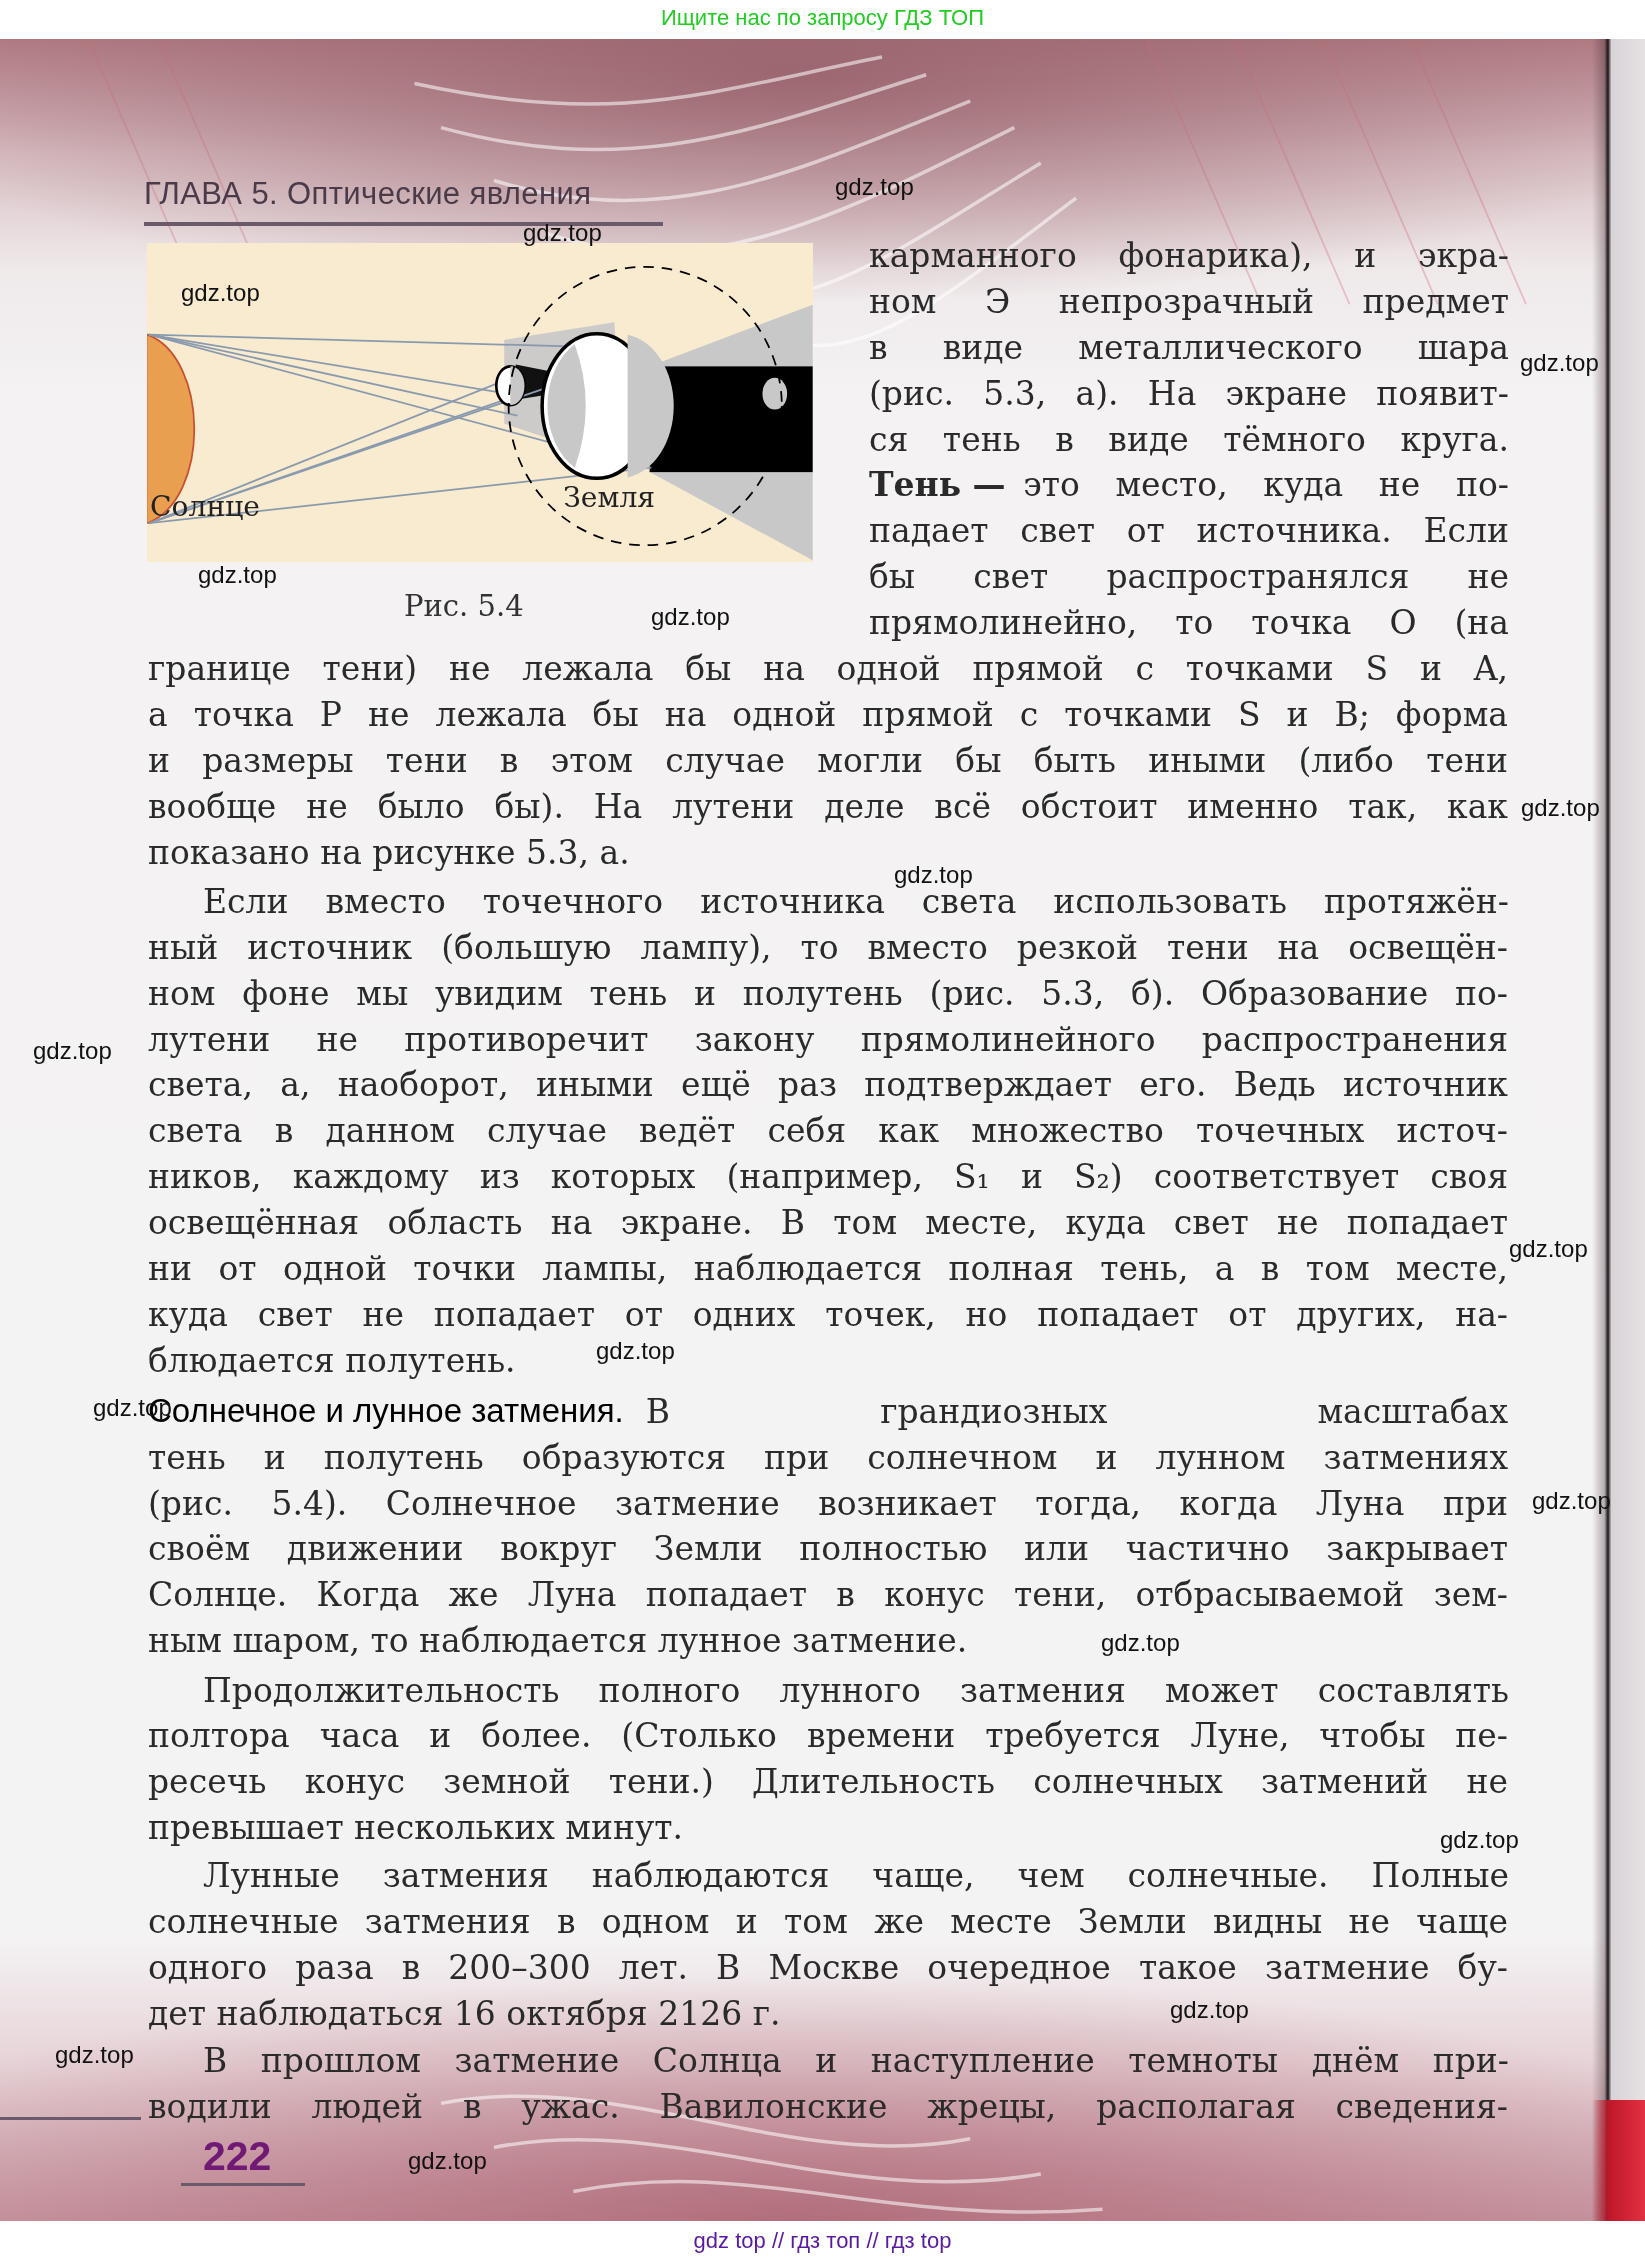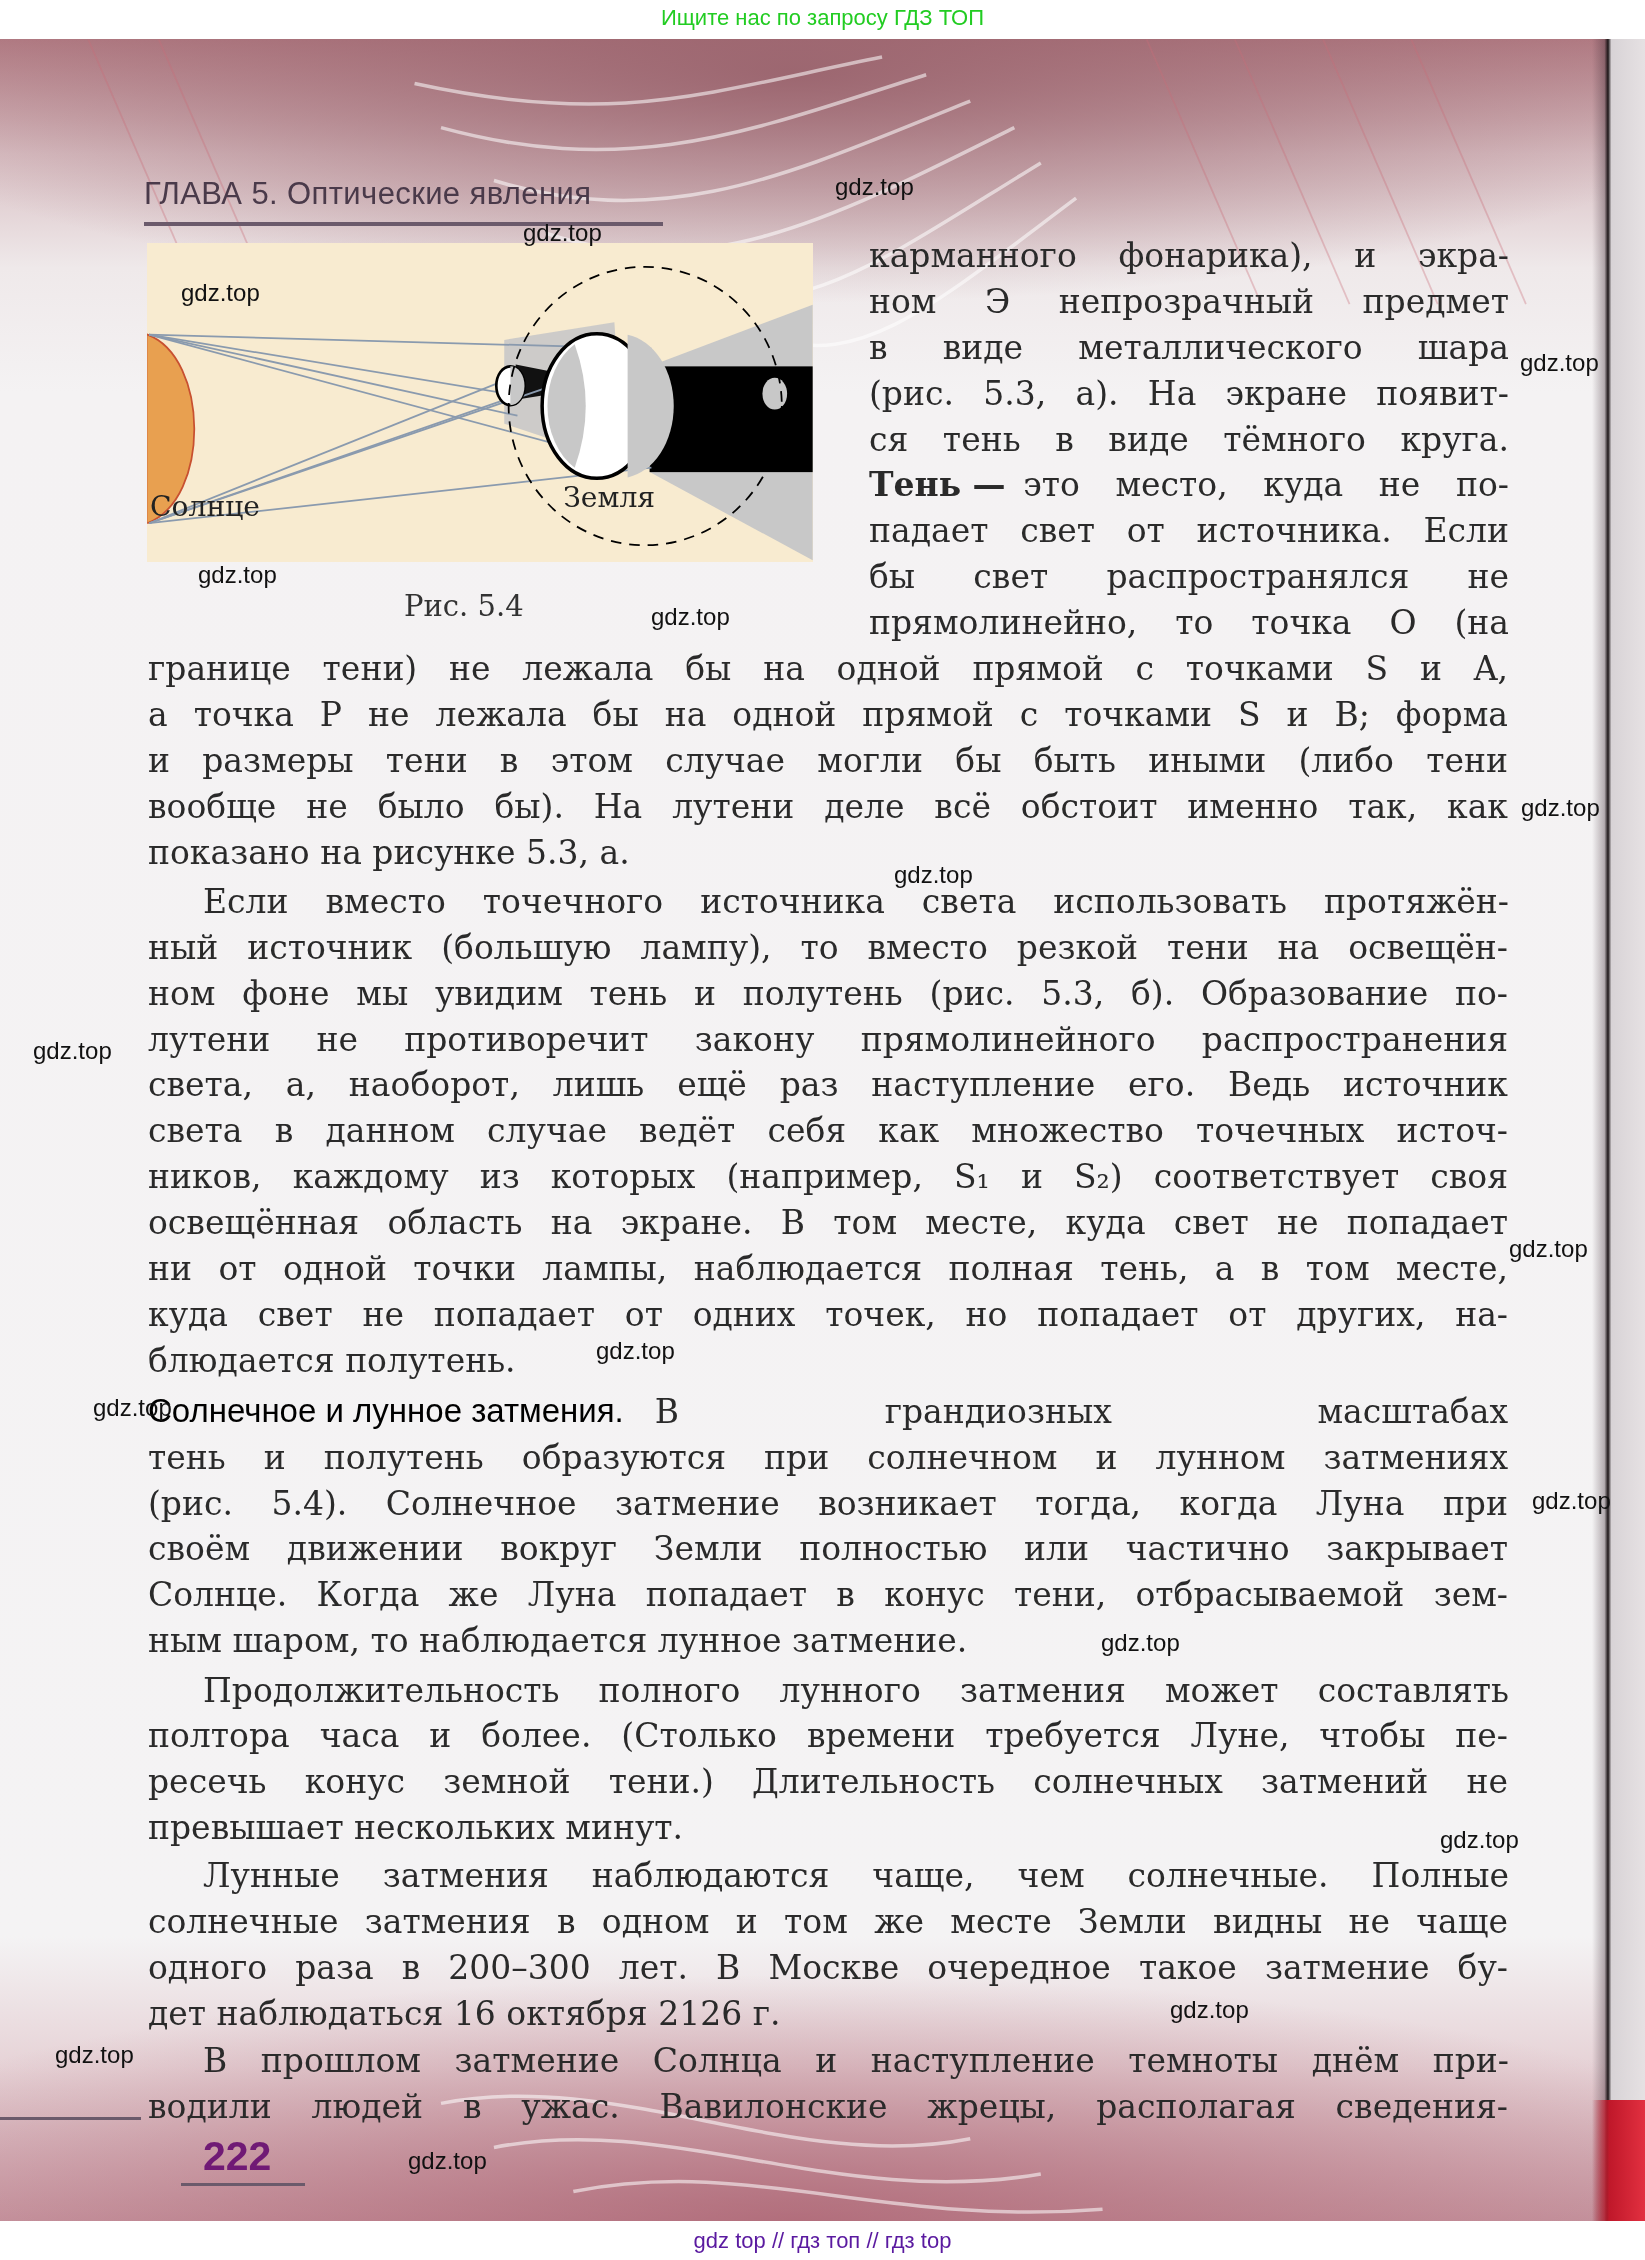--- a/index.html
+++ b/index.html
@@ -125,31 +125,31 @@
   <div class="line j" style="top:0;width:1360px;">границе тени) не лежала бы на одной прямой с точками S и A,</div>
   <div class="line j" style="top:46px;width:1360px;">а точка P не лежала бы на одной прямой с точками S и B; форма</div>
   <div class="line j" style="top:92px;width:1360px;">и размеры тени в этом случае могли бы быть иными (либо тени</div>
   <div class="line j" style="top:138px;width:1360px;">вообще не было бы). На лутени деле всё обстоит именно так, как</div>
   <div class="line" style="top:184px;">показано на рисунке 5.3, а.</div>
 
   <div class="line j" style="top:233px;left:55px;width:1306px;">Если вместо точечного источника света использовать протяжён-</div>
   <div class="line j" style="top:279px;width:1360px;">ный источник (большую лампу), то вместо резкой тени на освещён-</div>
   <div class="line j" style="top:325px;width:1360px;">ном фоне мы увидим тень и полутень (рис. 5.3, б). Образование по-</div>
   <div class="line j" style="top:371px;width:1360px;">лутени не противоречит закону прямолинейного распространения</div>
-  <div class="line j" style="top:416px;width:1360px;">света, а, наоборот, лишь ещё раз наступление его. Ведь источник</div>
+  <div class="line j" style="top:416px;width:1360px;">света, а, наоборот, иными ещё раз подтверждает его. Ведь источник</div>
   <div class="line j" style="top:462px;width:1360px;">света в данном случае ведёт себя как множество точечных источ-</div>
   <div class="line j" style="top:508px;width:1360px;">ников, каждому из которых (например, S₁ и S₂) соответствует своя</div>
   <div class="line j" style="top:554px;width:1360px;">освещённая область на экране. В том месте, куда свет не попадает</div>
   <div class="line j" style="top:600px;width:1360px;">ни от одной точки лампы, наблюдается полная тень, а в том месте,</div>
   <div class="line j" style="top:646px;width:1360px;">куда свет не попадает от одних точек, но попадает от других, на-</div>
   <div class="line" style="top:692px;">блюдается полутень.</div>
 
   <div class="line" style="top:743px;width:1360px;display:flex;justify-content:space-between;">
     <span class="head">Солнечное и лунное затмения.</span>
-    <span class="j" style="flex:1;margin-left:31px;">В грандиозных масштабах</span>
+    <span class="j" style="flex:1;margin-left:22px;">В грандиозных масштабах</span>
   </div>
   <div class="line j" style="top:789px;width:1360px;">тень и полутень образуются при солнечном и лунном затмениях</div>
   <div class="line j" style="top:835px;width:1360px;">(рис. 5.4). Солнечное затмение возникает тогда, когда Луна при</div>
   <div class="line j" style="top:880px;width:1360px;">своём движении вокруг Земли полностью или частично закрывает</div>
   <div class="line j" style="top:926px;width:1360px;">Солнце. Когда же Луна попадает в конус тени, отбрасываемой зем-</div>
   <div class="line" style="top:972px;">ным шаром, то наблюдается лунное затмение.</div>
 
   <div class="line j" style="top:1022px;left:55px;width:1306px;">Продолжительность полного лунного затмения может составлять</div>
   <div class="line j" style="top:1067px;width:1360px;">полтора часа и более. (Столько времени требуется Луне, чтобы пе-</div>
   <div class="line j" style="top:1113px;width:1360px;">ресечь конус земной тени.) Длительность солнечных затмений не</div>

